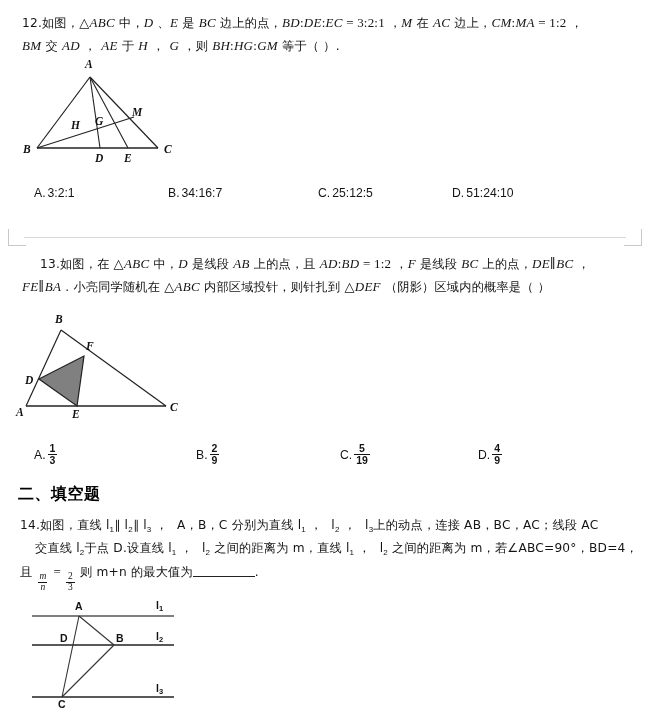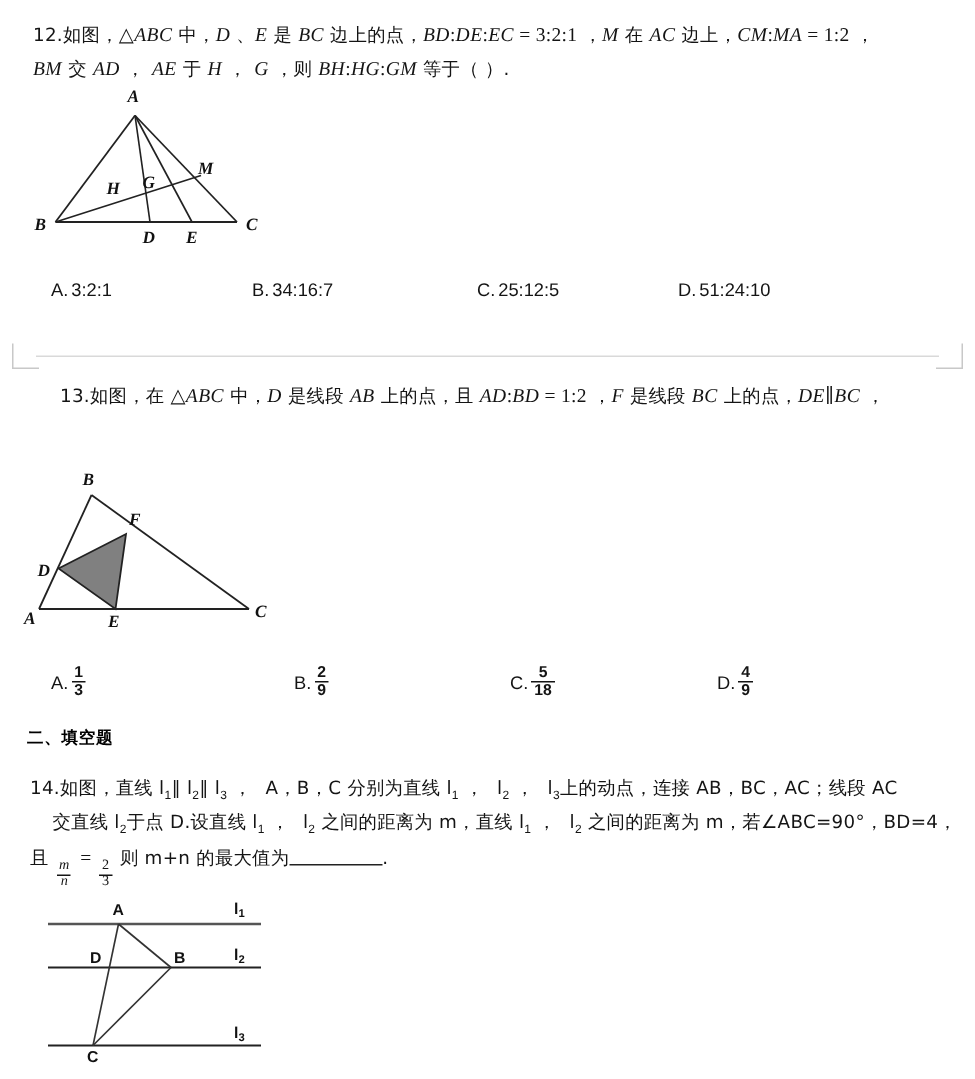--- a/index.html
+++ b/index.html
@@ -89,21 +89,21 @@
     font-style: italic;
   }
   .frac-inline .den { border-top: 1.1px solid #141414; padding: 0 2px;}
   .frac-inline .num { padding: 0 2px;}
 
   
   .section-head {
     position: absolute;
     font-family: "DejaVu Sans", "Liberation Sans", sans-serif;
     font-weight: 700;
-    font-size: 11px;
+    font-size: 16px;
     color: #000;
     letter-spacing: 0.5px;
   }
 
   
   .divider {
     position: absolute;
     left: 0; right: 0;
     height: 18px;
   }
@@ -223,20 +223,23 @@
   <div class="divider" style="top:228px;">
     <div class="corner tl"></div>
     <div class="rule"></div>
     <div class="corner tr"></div>
   </div>
 
   <div class="qtext" style="left:40px; top:251px;">
     <span class="cn">13.如图，在 </span><span class="math">△ABC</span><span class="cn"> 中，</span><span class="math">D</span><span class="cn"> 是线段 </span><span class="math">AB</span><span class="cn"> 上的点，且 </span><span class="math">AD</span><span class="mathup">:</span><span class="math">BD</span><span class="mathup"> = 1:2</span><span class="cn"> ，</span><span class="math">F</span><span class="cn"> 是线段 </span><span class="math">BC</span><span class="cn"> 上的点，</span><span class="math">DE</span><span class="mathup">∥</span><span class="math">BC</span><span class="cn"> ，</span>
   </div>
 
+  <div class="qtext" style="left:22px; top:274px;">
+    <span class="math">FE</span><span class="mathup">∥</span><span class="math">BA</span><span class="cn"> . 小亮同学随机在 </span><span class="math">△ABC</span><span class="cn"> 内部区域投针，则针扎到 </span><span class="math">△DEF</span><span class="cn"> （阴影）区域内的概率是（ ）</span>
+  </div>
 
   <div class="figure" style="left:14px; top:308px;">
     <svg width="180" height="110" viewBox="0 0 180 110">
 
       <polygon points="25,71 70,48 63,98" fill="#808080" stroke="#222" stroke-width="1.2"></polygon>
       <line x1="12" y1="98" x2="47" y2="22" stroke="#222" stroke-width="1.2"></line>
       <line x1="47" y1="22" x2="152" y2="98" stroke="#222" stroke-width="1.2"></line>
       <line x1="12" y1="98" x2="152" y2="98" stroke="#222" stroke-width="1.3"></line>
 
       <text class="lbl" x="41" y="15">B</text>
@@ -260,21 +263,21 @@
       <span>B.</span>
       <span class="frac">
         <span class="num">2</span>
         <span class="den">9</span>
       </span>
     </div>
     <div class="choice" style="left:340px;">
       <span>C.</span>
       <span class="frac">
         <span class="num">5</span>
-        <span class="den">18</span>
+        <span class="den">19</span>
       </span>
     </div>
     <div class="choice" style="left:478px;">
       <span>D.</span>
       <span class="frac">
         <span class="num">4</span>
         <span class="den">9</span>
       </span>
     </div>
   </div>

